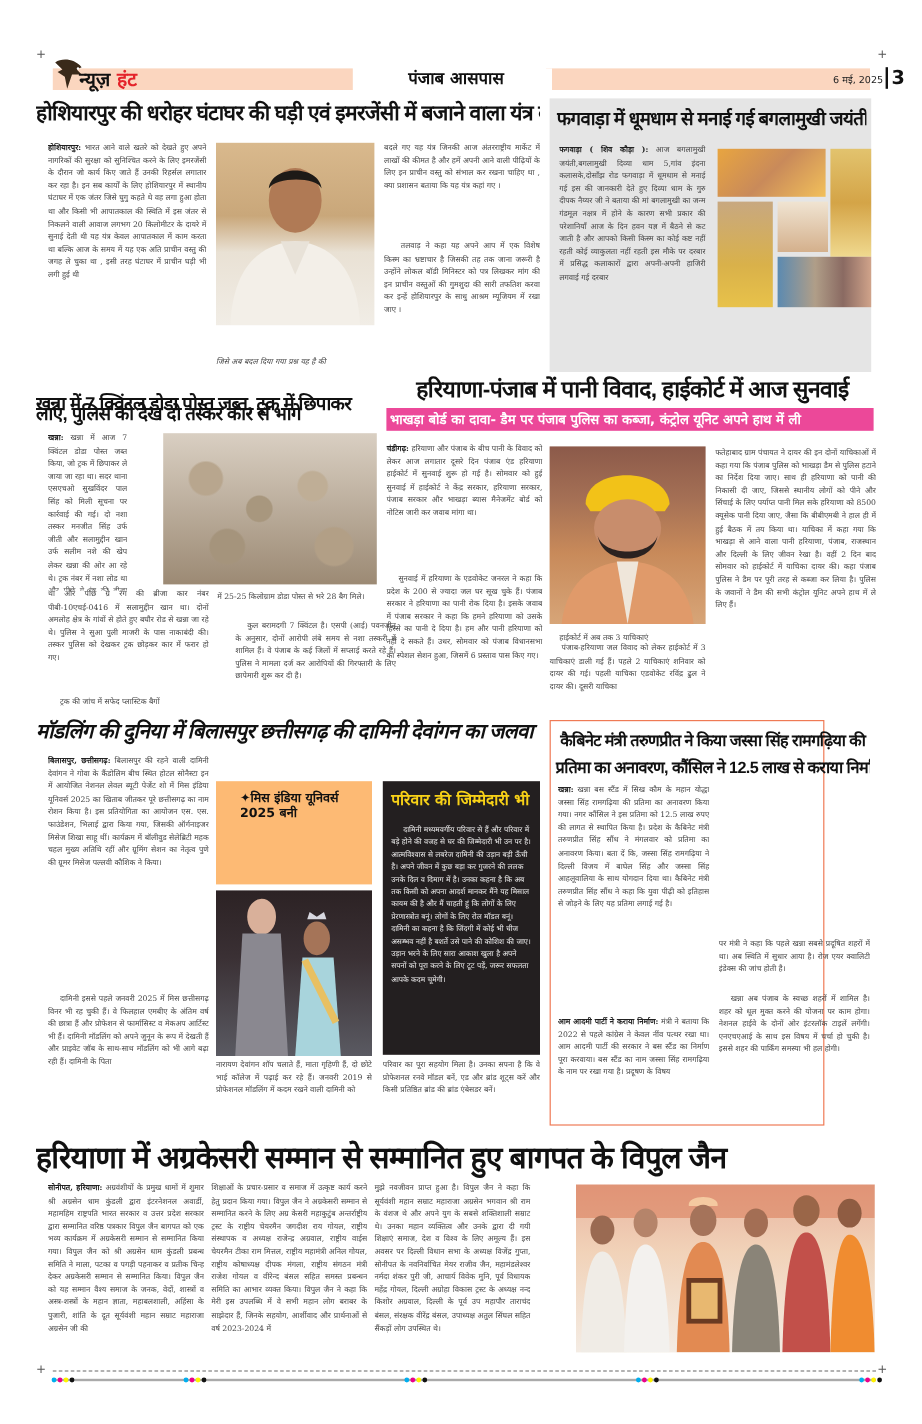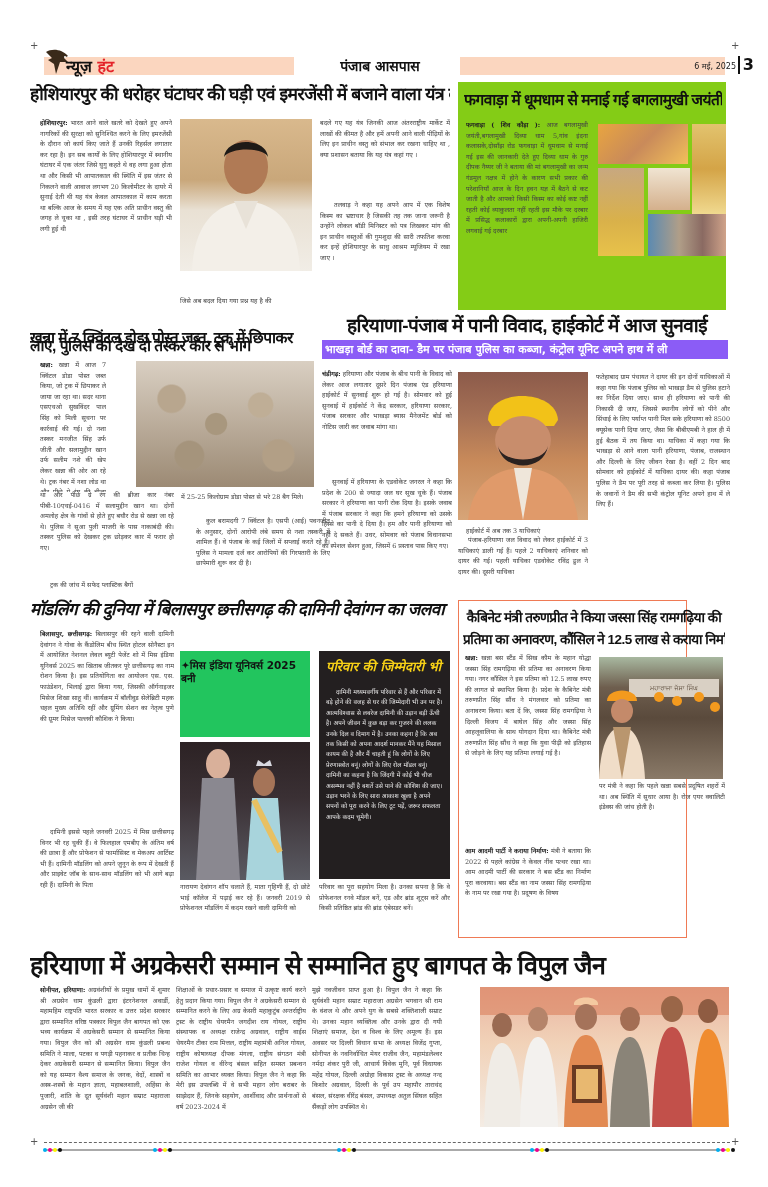--- a/index.html
+++ b/index.html
@@ -10,27 +10,27 @@
   .masthead-bar { position: absolute; top: 57px; height: 18px; background: #fbd6bf; }
   .logo-txt { position: absolute; left: 66px; top: 55px; font-family: "DejaVu Sans", sans-serif; font-weight: bold; font-size: 16px; color: #111; }
   .logo-txt .red { color: #e4232a; }
   .section-name { position: absolute; left: 300px; top: 57px; width: 160px; text-align: center; font-family: "DejaVu Sans", sans-serif; font-weight: bold; font-size: 14px; color: #111; line-height: 18px; background:#fff;}
   .date { position: absolute; right: 32px; top: 60px; font-family: "DejaVu Sans", sans-serif; font-size: 8px; color: #222; }
   .page-no { position: absolute; right: 14px; top: 56px; font-family: "DejaVu Sans", sans-serif; font-weight: bold; font-size: 16px; color: #111; border-left: 2px solid #111; padding-left: 3px; line-height: 18px; }
   .headline { position: absolute; font-family: "Liberation Sans Narrow", "Liberation Sans", sans-serif; font-weight: bold; color: #111; letter-spacing: -0.5px; white-space: nowrap; overflow: hidden; }
   .body-text { position: absolute; font-family: "DejaVu Serif", serif; font-size: 6.4px; line-height: 10.6px; color: #444; text-align: justify; overflow: hidden; }
   .body-text b { color: #222; }
   .photo { position: absolute; overflow: hidden; }
-  .peach-box { position: absolute; background: #84cc16; }
-  .blue-strip { position: absolute; background: #8b5cf6; color: #fff; font-family: "DejaVu Sans", sans-serif; font-weight: bold; white-space: nowrap; overflow: hidden; }
+  .peach-box { position: absolute; background: #e5e5e5; }
+  .blue-strip { position: absolute; background: #ec4899; color: #fff; font-family: "DejaVu Sans", sans-serif; font-weight: bold; white-space: nowrap; overflow: hidden; }
   .orange-border { position: absolute; border: 1.5px solid #ef7a55; }
-  .lightblue-box { position: absolute; background: #22c55e; padding: 8px 1px; }
+  .lightblue-box { position: absolute; background: #fdba74; padding: 8px 20px; }
   .lightblue-box .pt { font-family: "DejaVu Sans", sans-serif; font-weight: bold; font-size: 10.5px; color: #111; line-height: 13px; margin-bottom: 6px; }
   .black-box { position: absolute; background: #231f20; padding: 6px 7px; }
-  .black-box .bt { font-family: "DejaVu Sans", sans-serif; font-weight: bold; font-size: 13px; color: #f7d117; white-space: nowrap; margin-bottom: 12px; font-style: italic; }
+  .black-box .bt { font-family: "DejaVu Sans", sans-serif; font-weight: bold; font-size: 13px; color: #f7d117; white-space: nowrap; margin-bottom: 12px; }
   .black-box .bb { font-family: "DejaVu Sans", sans-serif; font-size: 6.2px; line-height: 10.4px; color: #eee; }
   .caption { position: absolute; font-family: "DejaVu Serif", serif; font-size: 6.4px; color: #444; }
   .regline { position: absolute; left: 44px; width: 686px; height: 1px; background: #888; }
   .dots { position: absolute; display: flex; gap: 1px; }
   .dots i { width: 4px; height: 4px; border-radius: 50%; display: block; }
 </style>
 </head>
 <body>
 
 <div class="crop" style="left:30px;top:41px;">+</div>
@@ -53,21 +53,21 @@
   <div class="headline" style="left:30px;top:82px;width:420px;font-size:17.5px;line-height:24px;"><span>होशियारपुर की धरोहर घंटाघर की घड़ी एवं इमरजेंसी में बजाने वाला यंत्र कहां है:</span> </div>
   <div class="body-text" style="left:40px;top:118px;width:132px;height:190px;"><b>होशियारपुर:</b> <span>भारत आने वाले खतरे को देखते हुए अपने नागरिकों की सुरक्षा को सुनिश्चित करने के लिए इमरजेंसी के दौरान जो कार्य किए जाते हैं उनकी रिहर्सल लगातार कर रहा है। इन सब कार्यों के लिए होशियारपुर में स्थानीय घंटाघर में एक जंतर जिसे घुगु कहते थे वह लगा हुआ होता था और किसी भी आपातकाल की स्थिति में इस जंतर से निकलने वाली आवाज लगभग 20 किलोमीटर के दायरे में सुनाई देती थी यह यंत्र केवल आपातकाल में काम करता था बल्कि आज के समय में यह एक अति प्राचीन वस्तु की जगह ले चुका था , इसी तरह घंटाघर में प्राचीन घड़ी भी लगी हुई थी</span></div>
   <div class="photo" style="left:180px;top:119px;width:132px;height:152px;background:linear-gradient(180deg,#d9b98d 0%,#c9a77a 40%,#e9e1d4 60%,#f1ede6 100%);">
     <svg width="132" height="152" viewBox="0 0 132 152">
       <ellipse cx="66" cy="48" rx="22" ry="27" fill="#b07a55"></ellipse>
       <path d="M44 38 C46 18 86 18 88 38 C84 28 50 28 44 38 Z" fill="#1e1a17"></path>
       <path d="M12 152 C14 100 40 84 66 82 C92 84 118 100 120 152 Z" fill="#f3efe8"></path>
       <path d="M54 82 L66 110 L78 82 Z" fill="#e8e2d8"></path>
     </svg>
   </div>
-  <div class="caption" style="left:180px;top:296px;">जिसे अब बदल दिया गया प्रश्न यह है की</div>
+  <div class="caption" style="left:180px;top:296px;font-style:italic;">जिसे अब बदल दिया गया प्रश्न यह है की</div>
   <div class="body-text" style="left:320px;top:118px;width:130px;height:80px;">बदले गए यह यंत्र जिनकी आज अंतरराष्ट्रीय मार्केट में लाखों की कीमत है और हमें अपनी आने वाली पीढ़ियों के लिए इन प्राचीन वस्तु को संभाल कर रखना चाहिए था , क्या प्रशासन बताया कि यह यंत्र कहां गए ।</div>
   <div class="body-text" style="left:320px;top:200px;width:130px;height:110px;text-indent:14px;">तलवाड़ ने कहा यह अपने आप में एक विशेष किस्म का भ्रष्टाचार है जिसकी तह तक जाना जरूरी है उन्होंने लोकल बॉडी मिनिस्टर को पत्र लिखकर मांग की इन प्राचीन वस्तुओं की गुमशुदा की सारी तफतिश करवा कर इन्हें होशियारपुर के साधु आश्रम म्यूजियम में रखा जाए ।</div>
 </div>
 
 <div class="peach-box" style="left:458px;top:82px;width:268px;height:228px;">
   <div class="headline" style="left:6px;top:4px;width:258px;font-size:15.5px;line-height:28px;text-align:center;">फगवाड़ा में धूमधाम से मनाई गई बगलामुखी जयंती</div>
   <div class="body-text" style="left:8px;top:38px;width:122px;height:186px;"><b>फगवाड़ा ( शिव कौड़ा ):</b> <span>आज बगलामुखी जयंती,बगलामुखी दिव्या धाम 5,गांव इंदना कलासके,दोसाँझ रोड फगवाड़ा में धूमधाम से मनाई गई इस की जानकारी देते हुए दिव्या धाम के गुरु दीपक नैय्यर जी ने बताया की मां बगलामुखी का जन्म गंडमूल नक्षत्र में होने के कारण सभी प्रकार की परेशानियाँ आज के दिन हवन यज्ञ में बैठने से कट जाती है और आपको किसी किस्म का कोई कष्ट नहीं रहती कोई व्याकुलता नहीं रहती इस मौके पर दरबार में प्रसिद्ध कलाकारों द्वारा अपनी-अपनी हाजिरी लगवाई गई दरबार</span></div>
   <div class="photo" style="left:140px;top:42px;width:90px;height:40px;background:linear-gradient(135deg,#e8a540,#c98a5a 50%,#f2c05a);"></div>
   <div class="photo" style="left:234px;top:42px;width:34px;height:90px;background:linear-gradient(180deg,#e2c36e,#d4a447 50%,#f0d98f);"></div>
   <div class="photo" style="left:140px;top:86px;width:46px;height:88px;background:linear-gradient(180deg,#c8a880,#d9b14a 60%,#e8c24a);"></div>
@@ -128,34 +128,22 @@
     <div class="bb" style="text-indent:10px;">दामिनी मध्यमवर्गीय परिवार से हैं और परिवार में बड़े होने की वजह से घर की जिम्मेदारी भी उन पर है। आत्मविश्वास से लबरेज दामिनी की उड़ान बड़ी ऊँची है। अपने जीवन में कुछ बड़ा कर गुजरने की ललक उनके दिल व दिमाग में है। उनका कहना है कि अब तक किसी को अपना आदर्श मानकर मैंने यह मिसाल कायम की है और मैं चाहती हूं कि लोगों के लिए प्रेरणास्त्रोत बनूं। लोगों के लिए रोल मॉडल बनूं। दामिनी का कहना है कि जिंदगी में कोई भी चीज असम्भव नहीं है बशर्ते उसे पाने की कोशिश की जाए। उड़ान भरने के लिए सारा आकाश खुला है अपने सपनों को पूरा करने के लिए टूट पड़ें, जरूर सफलता आपके कदम चूमेगी।</div>
   </div>
   <div class="body-text" style="left:319px;top:882px;width:131px;height:56px;">परिवार का पूरा सहयोग मिला है। उनका सपना है कि वे प्रोफेशनल रनवे मॉडल बनें, एड और ब्रांड शूट्स करें और किसी प्रतिष्ठित ब्रांड की ब्रांड एंबेसडर बनें।</div>
 </div>
 
 <div class="orange-border" style="left:458px;top:600px;width:229px;height:338px;">
   <div class="headline" style="left:4px;top:6px;width:262px;font-size:13.5px;line-height:22px;text-align:center;">कैबिनेट मंत्री तरुणप्रीत ने किया जस्सा सिंह रामगढ़िया की</div>
   <div class="headline" style="left:4px;top:28px;width:262px;font-size:13.5px;line-height:22px;text-align:center;">प्रतिमा का अनावरण, कौंसिल ने 12.5 लाख से कराया निर्माण</div>
   <div class="body-text" style="left:6px;top:52px;width:126px;height:128px;"><b>खन्ना:</b> <span>खन्ना बस स्टैंड में सिख कौम के महान योद्धा जस्सा सिंह रामगढ़िया की प्रतिमा का अनावरण किया गया। नगर कौंसिल ने इस प्रतिमा को 12.5 लाख रुपए की लागत से स्थापित किया है। प्रदेश के कैबिनेट मंत्री तरुणप्रीत सिंह सौंध ने मंगलवार को प्रतिमा का अनावरण किया। बता दें कि, जस्सा सिंह रामगढ़िया ने दिल्ली विजय में बाघेल सिंह और जस्सा सिंह आहलूवालिया के साथ योगदान दिया था। कैबिनेट मंत्री तरुणप्रीत सिंह सौंध ने कहा कि युवा पीढ़ी को इतिहास से जोड़ने के लिए यह प्रतिमा लगाई गई है।</span></div>
   <div class="body-text" style="left:6px;top:245px;width:126px;height:88px;"><b>आम आदमी पार्टी ने कराया निर्माण:</b> <span>मंत्री ने बताया कि 2022 से पहले कांग्रेस ने केवल नींव पत्थर रखा था। आम आदमी पार्टी की सरकार ने बस स्टैंड का निर्माण पूरा करवाया। बस स्टैंड का नाम जस्सा सिंह रामगढ़िया के नाम पर रखा गया है। प्रदूषण के विषय</span></div>
-  <div class="photo" style="left:140px;top:56px;width:124px;height:122px;background:linear-gradient(180deg,#a8b8a0 0%,#6e5e4e 25%,#5a4a3c 50%,#8a7a68 100%);">
-    <div style="position:absolute;left:30px;top:22px;width:90px;height:18px;background:#d9d0c4;font-family:'DejaVu Sans',sans-serif;font-size:6.5px;line-height:18px;color:#5a4a3a;text-align:center;white-space:nowrap;">ਮਹਾਰਾਜਾ ਜੱਸਾ ਸਿੰਘ</div>
-    <svg width="124" height="122" viewBox="0 0 124 122" style="position:absolute;left:0;top:0;">
-      <path d="M8 44 C8 30 38 30 38 44 Z" fill="#f39a1e"></path>
-      <ellipse cx="23" cy="54" rx="11" ry="12" fill="#c48a6a"></ellipse>
-      <path d="M0 122 C2 82 12 70 23 70 C34 70 44 82 46 122 Z" fill="#f0ddc8"></path>
-      <path d="M14 70 L23 122 L32 70 Z" fill="#b9966e"></path>
-      <circle cx="60" cy="40" r="5" fill="#f39a1e"></circle>
-        <circle cx="78" cy="44" r="5" fill="#f39a1e"></circle>
-        <circle cx="100" cy="40" r="5" fill="#f39a1e"></circle>
-        <circle cx="116" cy="50" r="5" fill="#f39a1e"></circle>
-    </svg>
-  </div>
   <div class="body-text" style="left:140px;top:180px;width:126px;height:46px;">पर मंत्री ने कहा कि पहले खन्ना सबसे प्रदूषित शहरों में था। अब स्थिति में सुधार आया है। रोज एयर क्वालिटी इंडेक्स की जांच होती है।</div>
+  <div class="body-text" style="left:140px;top:226px;width:126px;height:108px;text-indent:10px;">खन्ना अब पंजाब के स्वच्छ शहरों में शामिल है। शहर को धूल मुक्त करने की योजना पर काम होगा। नेशनल हाईवे के दोनों ओर इंटरलॉक टाइलें लगेंगी। एनएचएआई के साथ इस विषय में चर्चा हो चुकी है। इससे शहर की पार्किंग समस्या भी हल होगी।</div>
 </div>
 
 <div>
   <div class="headline" style="left:30px;top:948px;width:700px;font-size:25px;line-height:34px;">हरियाणा में अग्रकेसरी सम्मान से सम्मानित हुए बागपत के विपुल जैन</div>
   <div class="body-text" style="left:40px;top:985px;width:130px;height:144px;"><b>सोनीपत, हरियाणा:</b> <span>अग्रवंशीयों के प्रमुख धामों में शुमार श्री अग्रसेन धाम कुंडली द्वारा इंटरनेशनल अवार्डी, महामहिम राष्ट्रपति भारत सरकार व उत्तर प्रदेश सरकार द्वारा सम्मानित वरिष्ठ पत्रकार विपुल जैन बागपत को एक भव्य कार्यक्रम में अग्रकेसरी सम्मान से सम्मानित किया गया। विपुल जैन को श्री अग्रसेन धाम कुंडली प्रबन्ध समिति ने माला, पटका व पगड़ी पहनाकर व प्रतीक चिन्ह देकर अग्रकेसरी सम्मान से सम्मानित किया। विपुल जैन को यह सम्मान वैश्य समाज के जनक, वेदों, शास्त्रों व अस्त्र-शस्त्रों के महान ज्ञाता, महाबलशाली, अहिंसा के पुजारी, शांति के दूत सूर्यवंशी महान सम्राट महाराजा अग्रसेन जी की</span></div>
   <div class="body-text" style="left:176px;top:985px;width:130px;height:144px;">शिक्षाओं के प्रचार-प्रसार व समाज में उत्कृष्ट कार्य करने हेतु प्रदान किया गया। विपुल जैन ने अग्रकेसरी सम्मान से सम्मानित करने के लिए अग्र केसरी महाकुटुंब अन्तर्राष्ट्रीय ट्रस्ट के राष्ट्रीय चेयरमैन जगदीश राय गोयल, राष्ट्रीय संस्थापक व अध्यक्ष राजेन्द्र अग्रवाल, राष्ट्रीय वाईस चेयरमैन टीका राम मित्तल, राष्ट्रीय महामंत्री अनिल गोयल, राष्ट्रीय कोषाध्यक्ष दीपक मंगला, राष्ट्रीय संगठन मंत्री राजेश गोयल व वीरेन्द बंसल सहित समस्त प्रबन्धन समिति का आभार व्यक्त किया। विपुल जैन ने कहा कि मेरी इस उपलब्धि में वे सभी महान लोग बराबर के साझेदार हैं, जिनके सहयोग, आर्शीवाद और प्रार्थनाओं से वर्ष 2023-2024 में</div>
   <div class="body-text" style="left:312px;top:985px;width:130px;height:144px;">मुझे नवजीवन प्राप्त हुआ है। विपुल जैन ने कहा कि सूर्यवंशी महान सम्राट महाराजा अग्रसेन भगवान श्री राम के वंशज थे और अपने युग के सबसे शक्तिशाली सम्राट थे। उनका महान व्यक्तित्व और उनके द्वारा दी गयी शिक्षाएं समाज, देश व विश्व के लिए अमूल्य हैं। इस अवसर पर दिल्ली विधान सभा के अध्यक्ष विजेंद्र गुप्ता, सोनीपत के नवनिर्वाचित मेयर राजीव जैन, महामंडलेश्वर नर्मदा शंकर पुरी जी, आचार्य विवेक मुनि, पूर्व विधायक महेंद्र गोयल, दिल्ली अग्रोहा विकास ट्रस्ट के अध्यक्ष नन्द किशोर अग्रवाल, दिल्ली के पूर्व उप महापौर ताराचंद बंसल, संरक्षक वीरेंद्र बंसल, उपाध्यक्ष अतुल सिंघल सहित सैंकड़ों लोग उपस्थित थे।</div>
   <div class="photo" style="left:480px;top:987px;width:249px;height:140px;background:linear-gradient(180deg,#e9b4a0 0%,#f1d2b8 40%,#f4ece4 100%);">
     <svg width="249" height="140" viewBox="0 0 249 140">
       <rect x="0" y="0" width="249" height="28" fill="#d97a55" opacity="0.55"></rect>

